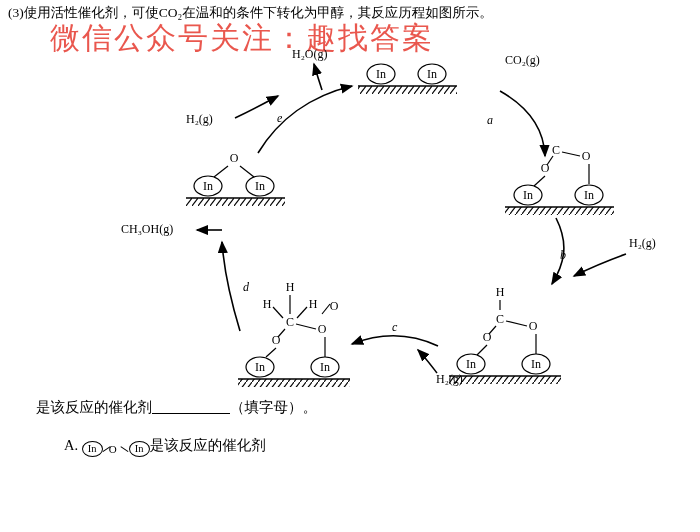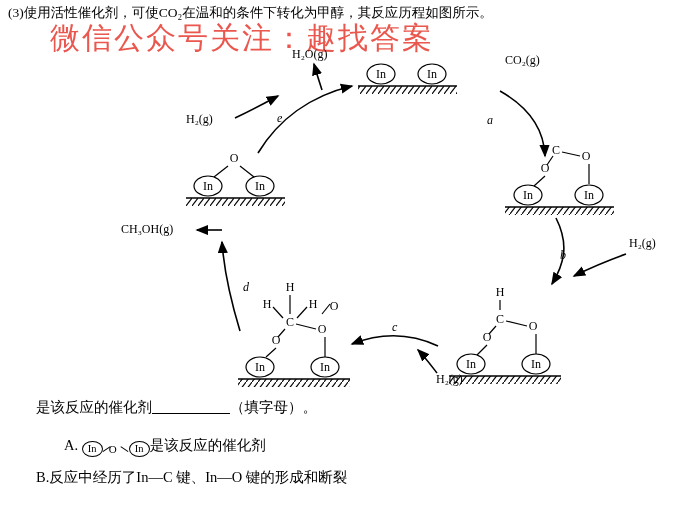--- a/index.html
+++ b/index.html
@@ -188,18 +188,15 @@
 
   <div class="btm b1">
     <span>是该反应的催化剂</span><span class="blank"></span><span>（填字母）。</span>
   </div>
 
   <div class="btm b2">
     <span>A.</span>
     <span class="inlineIn">In</span><span style="position:relative;display:inline-block;width:26px;"><span style="position:absolute;left:6px;top:-9px;font-size:11px;">O</span><span style="position:absolute;left:1px;top:-2px;width:9px;height:7px;border-top:1px solid #000;transform:rotate(-34deg);"></span><span style="position:absolute;left:15px;top:-2px;width:9px;height:7px;border-top:1px solid #000;transform:rotate(34deg);"></span></span><span class="inlineIn">In</span><span>是该反应的催化剂</span>
   </div>
 
-  <div class="btm b3">
-    <span>B.</span><span>反应中经历了In—C 键、In—O 键的形成和断裂</span>
-  </div>
 
 
 </div>
 
 </body></html>

